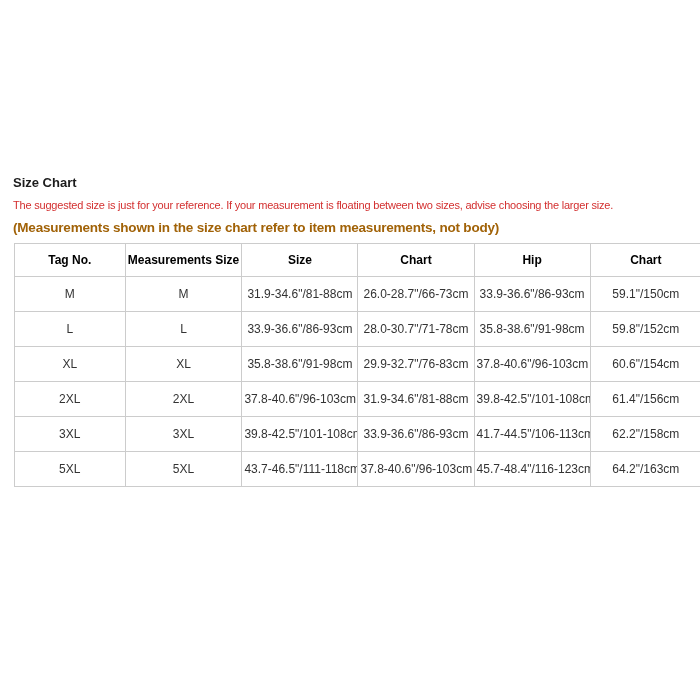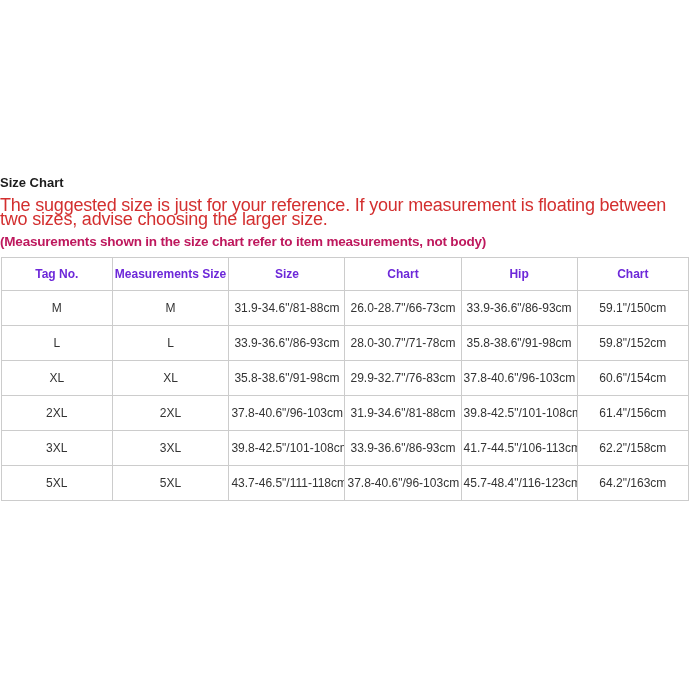--- a/index.html
+++ b/index.html
@@ -5,42 +5,42 @@
   html, body {
     margin: 0;
     padding: 0;
     background: #ffffff;
     width: 700px;
     height: 700px;
     font-family: "Liberation Sans", "DejaVu Sans", sans-serif;
     overflow: hidden;
   }
   .content {
-    padding: 176px 6px 0 0;
+    padding: 176px 6px 0 13px;
     box-sizing: border-box;
   }
   .title {
     font-size: 13px;
     line-height: 14px;
     font-weight: bold;
     color: #1c1c1c;
     margin: 0 0 8px 0;
   }
   .notice {
-    font-size: 18px;
+    font-size: 11px;
     line-height: 14px;
     color: #d32f2f;
     margin: 0 0 8px 0;
     letter-spacing: -0.2px;
   }
   .note {
     font-size: 13.5px;
     line-height: 15px;
     font-weight: bold;
-    color: #be185d;
+    color: #a16207;
     margin: 8px 0 8px 0;
     letter-spacing: -0.2px;
   }
   table.size-chart {
     width: 688px;
     border-collapse: collapse;
     table-layout: fixed;
     margin-left: 1px;
   }
   table.size-chart th,
@@ -48,21 +48,21 @@
     border: 1px solid #cccccc;
     text-align: center;
     vertical-align: middle;
     padding: 0 2px;
     overflow: hidden;
     white-space: nowrap;
   }
   table.size-chart th {
     font-size: 12px;
     font-weight: bold;
-    color: #6d28d9;
+    color: #000000;
     height: 32px;
   }
   table.size-chart td {
     font-size: 12px;
     font-weight: normal;
     color: #333333;
     height: 34px;
   }
 </style>
 </head>

